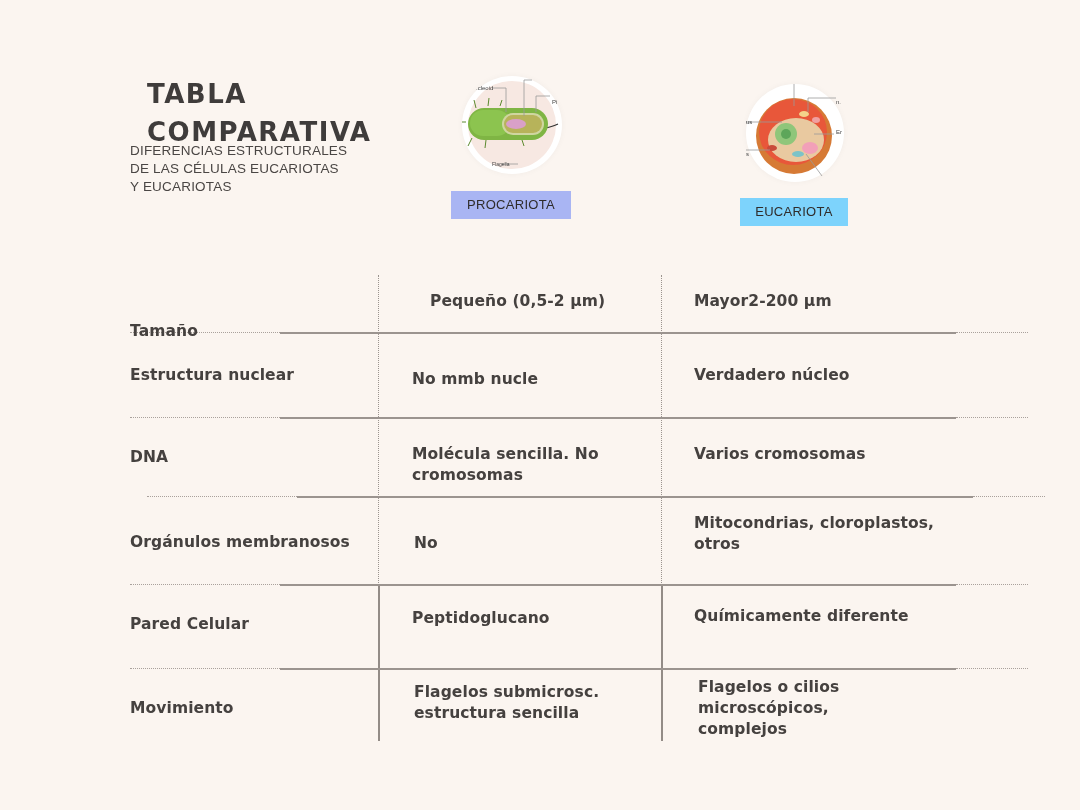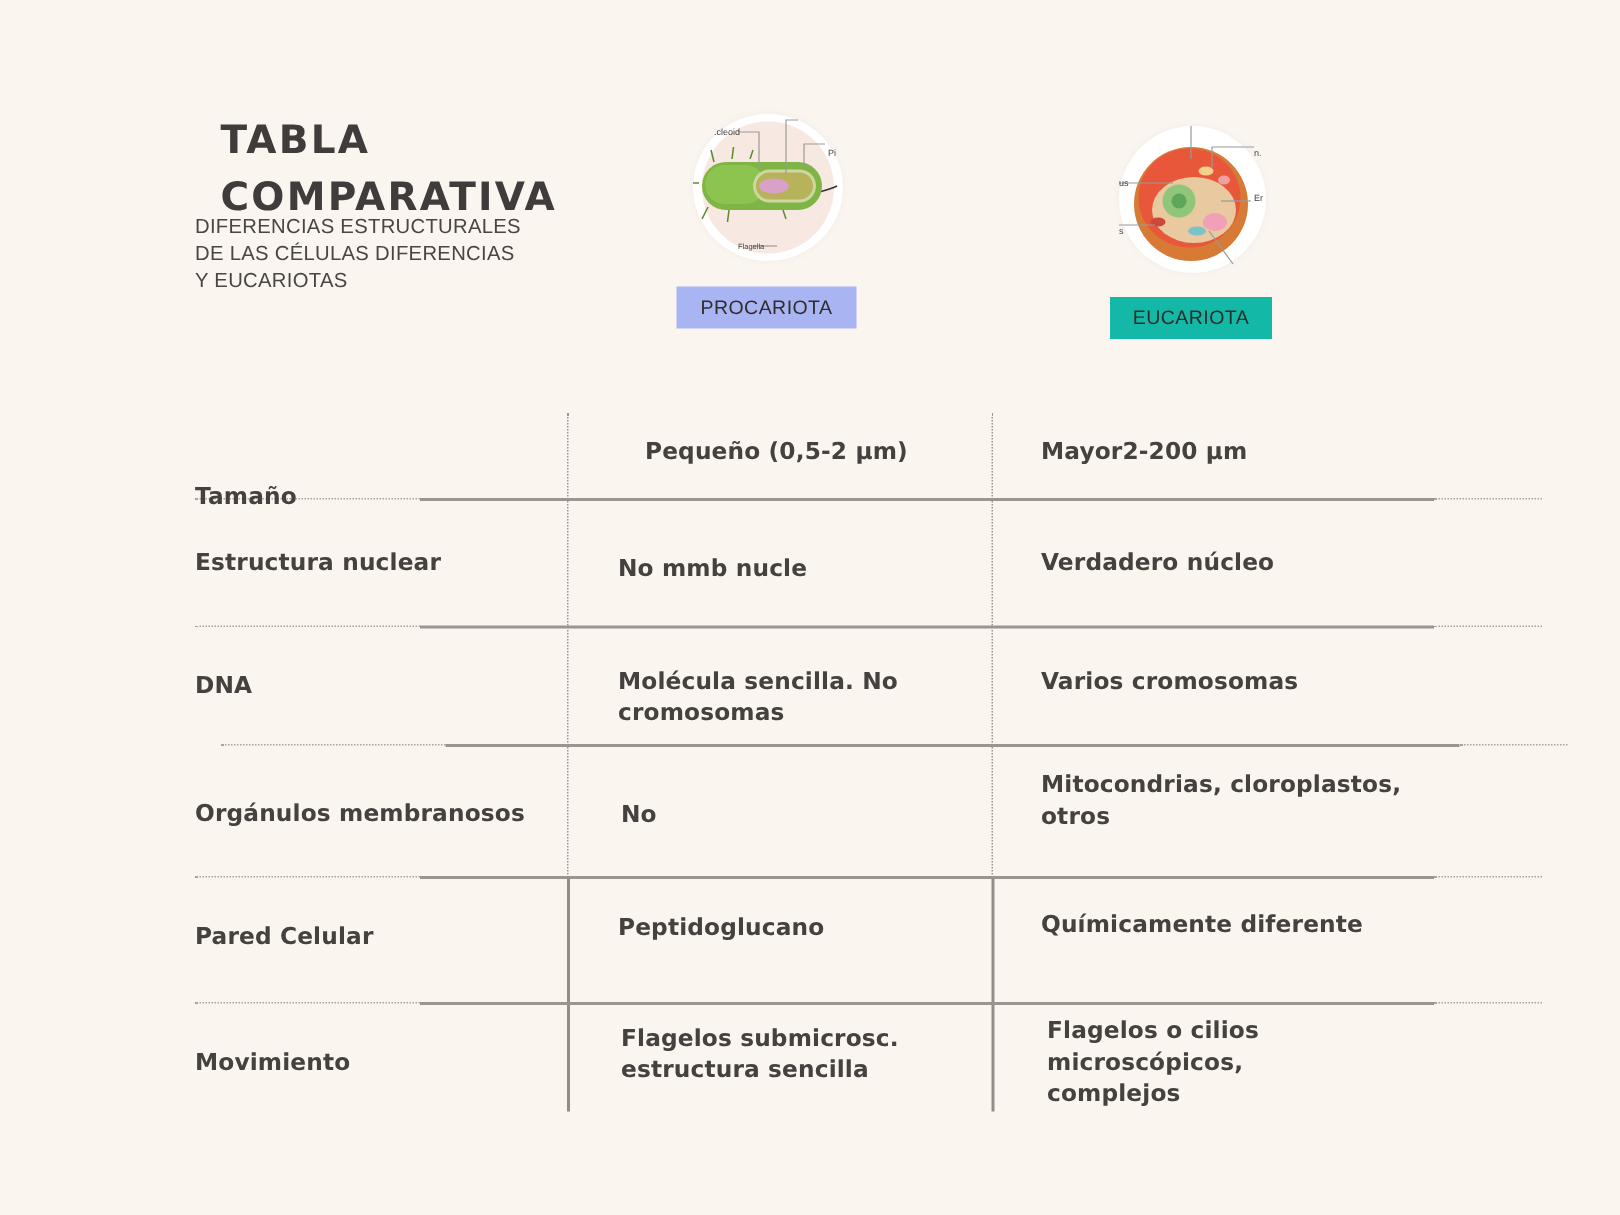--- a/index.html
+++ b/index.html
@@ -37,21 +37,21 @@
 </style>
 </head>
 <body>
 
 <h1 class="title">
   <span>TABLA</span><br>
   <span>COMPARATIVA</span>
 </h1>
 <div class="subtitle">
   <span>DIFERENCIAS ESTRUCTURALES</span><br>
-  <span>DE LAS CÉLULAS DIFERENCIAS</span><br>
+  <span>DE LAS CÉLULAS EUCARIOTAS</span><br>
   <span>Y EUCARIOTAS</span>
 </div>
 
 <div class="cell-img" style="left:462px; top:76px; width:100px; height:98px; background:#fff;">
   <svg width="100" height="98" viewBox="0 0 100 98">
     <circle cx="50" cy="49" r="44" fill="#f7e8e2"></circle>
 
     <path d="M84 52 Q92 50 96 48" stroke="#333" stroke-width="1.2" fill="none"></path>
 
     <rect x="6" y="32" width="80" height="32" rx="16" fill="#7fb544"></rect>
@@ -104,21 +104,21 @@
         <path d="M0 66 H24"></path>
       <path d="M88 50 H68"></path>
         <path d="M60 70 L76 92"></path>
     </g>
     <text x="90" y="20" font-size="6" fill="#444" font-family="Liberation Sans, sans-serif">n.</text>
     <text x="90" y="50" font-size="6" fill="#444" font-family="Liberation Sans, sans-serif">Er</text>
     <text x="0" y="40" font-size="6" fill="#444" font-family="Liberation Sans, sans-serif">us</text>
     <text x="0" y="72" font-size="6" fill="#444" font-family="Liberation Sans, sans-serif">s</text>
   </svg>
 </div>
-<div class="badge" style="left:740px; top:198px; width:108px; background:#14b8a6;">
+<div class="badge" style="left:740px; top:198px; width:108px; background:#7dd3fc;">
   <span>EUCARIOTA</span>
 </div>
 
 <div class="vline" style="left:378px;">
   <div class="dot"></div>
     <div class="solid"></div>
 </div>
 <div class="vline" style="left:661px;">
   <div class="dot"></div>
     <div class="solid"></div>

